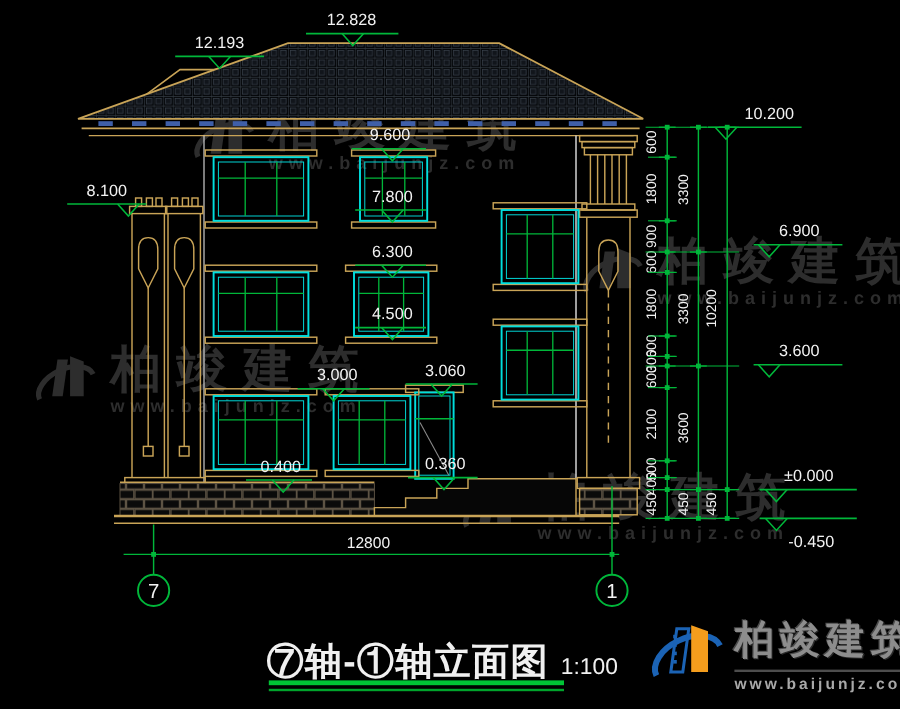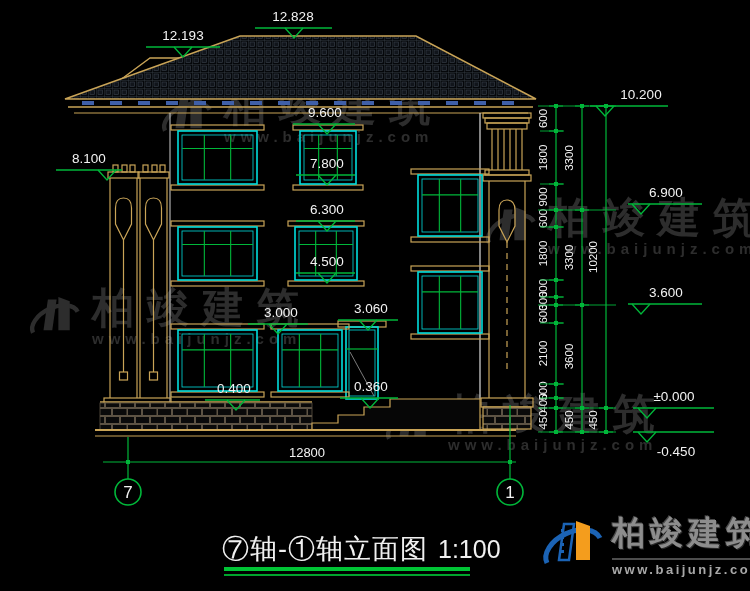--- a/index.html
+++ b/index.html
@@ -8,22 +8,22 @@
   svg{font-family:"Liberation Sans",sans-serif;}
   #cad{position:absolute;left:0;top:0;z-index:2;}
   
   .wm{position:absolute;display:flex;align-items:center;gap:10px;color:#2d2d2d;z-index:1;}
   .wm svg{width:56px;height:56px;flex:0 0 auto;}
   .wm .col{display:flex;flex-direction:column;}
   .wm .t1{font-weight:bold;font-size:42px;line-height:44px;letter-spacing:13px;white-space:nowrap;}
   .wm .t2{font-weight:bold;font-size:15px;letter-spacing:5px;white-space:nowrap;}
   
   .title{position:absolute;left:222px;top:531px;z-index:3;color:#f0f0f0;white-space:nowrap;}
-  .title .t-name{font-size:27px;font-weight:normal;letter-spacing:1px;}
-  .title .t-scale{font-size:25px;margin-left:10px;}
+  .title .t-name{font-size:31px;font-weight:bold;letter-spacing:1px;}
+  .title .t-scale{font-size:19px;margin-left:10px;}
   .title .u1{position:absolute;left:2px;top:36px;width:246px;height:4px;background:#00c435;}
   .title .u2{position:absolute;left:2px;top:43px;width:246px;height:2px;background:#00a42c;}
   
   .logo{position:absolute;left:540px;top:511px;z-index:3;display:flex;align-items:center;gap:8px;}
   .logo svg{width:64px;height:66px;flex:0 0 auto;}
   .logo .col{display:flex;flex-direction:column;}
   .logo .b1{font-size:33px;font-weight:bold;letter-spacing:5px;color:#8d8d8d;
             text-shadow:1px 1px 0 #2a2a2a,-1px -1px 0 #4a4a4a;white-space:nowrap;}
   .logo .b2{font-size:13px;font-weight:bold;letter-spacing:2.5px;color:#a8a8a8;
             border-top:2px solid #4d4d4d;margin-top:2px;padding-top:2px;white-space:nowrap;}

